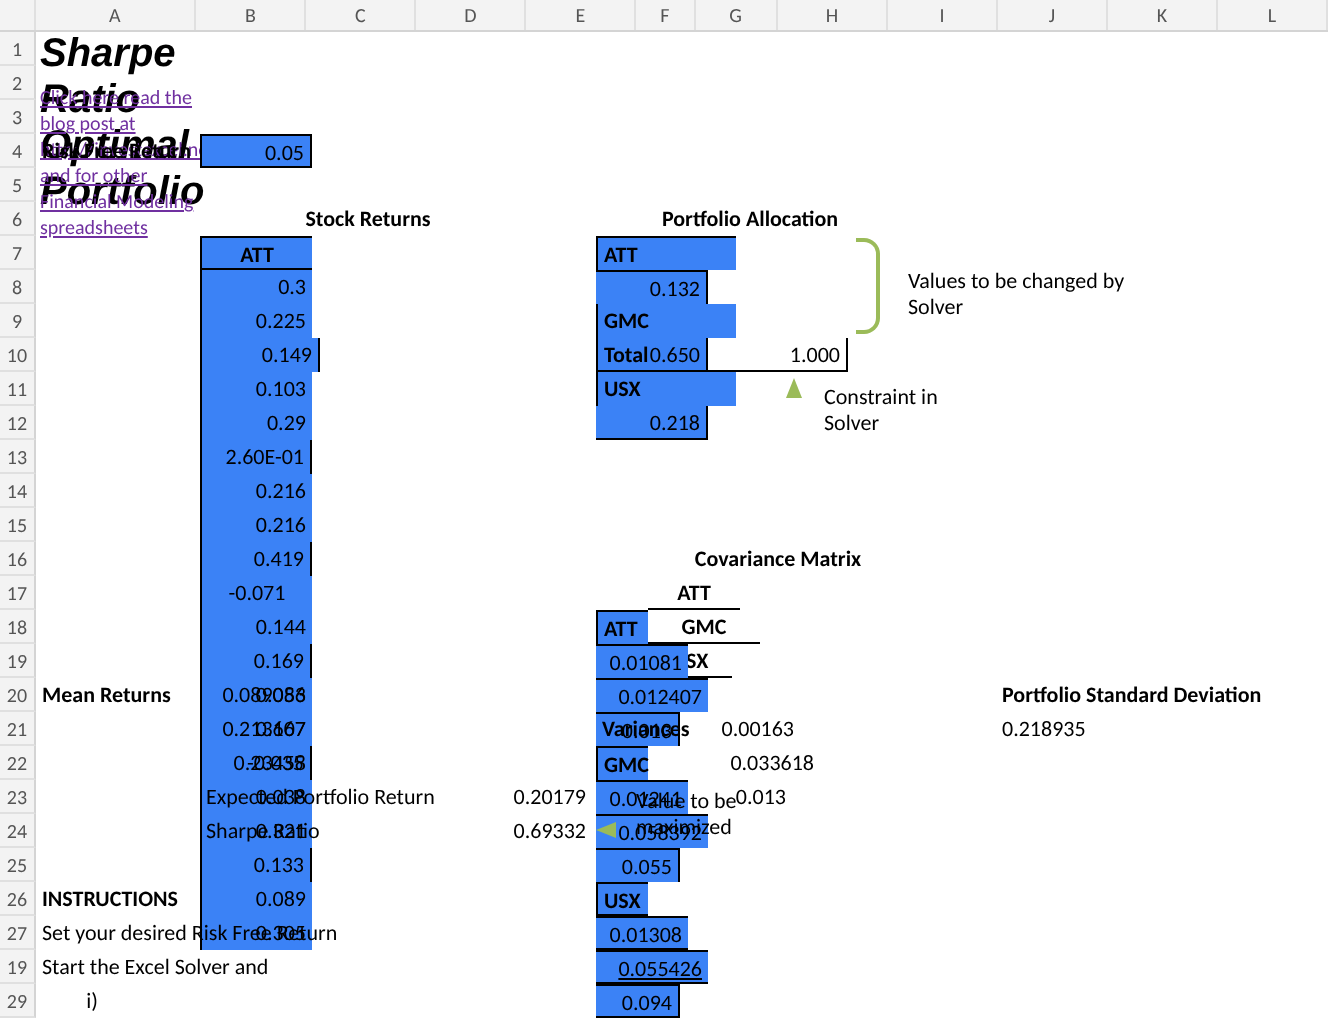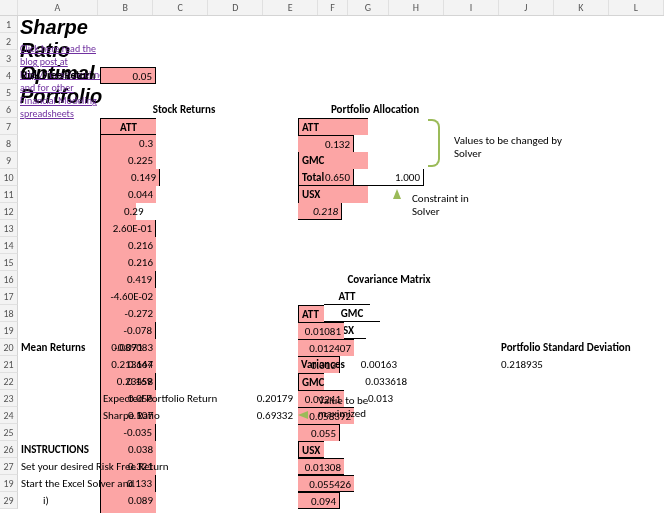--- a/index.html
+++ b/index.html
@@ -20,21 +20,21 @@
   .rowheads { position: absolute; left: 0; top: 16px; width: 18px; }
   .rowhead { height: 17px; text-align: center; font-size: 10px; color: #555; background: #f3f3f3; border-right: 1px solid #d4d4d4; border-bottom: 1px solid #e0e0e0; line-height: 17px; }
   .content { position: absolute; left: 18px; top: 16px; }
   .abs { position: absolute; }
   .title { font-family: Arial, sans-serif; font-size: 20px; font-weight: bold; font-style: italic; }
   .link { color: #7030a0; text-decoration: underline; font-size: 10px; }
   .bold { font-weight: bold; }
   .cell { height: 17px; line-height: 17px; padding: 0 3px; }
   .r { text-align: right; }
   .c { text-align: center; }
-  .fill { background: #fca5a5; }
+  .fill { background: #3b82f6; }
   .bt { border-top: 1px solid #000; }
   .bb { border-bottom: 1px solid #000; }
   .bl { border-left: 1px solid #000; }
   .br { border-right: 1px solid #000; }
   .bracket { border: 2px solid #9bbb59; border-left: none; border-radius: 0 8px 8px 0; }
   .arrow-left { width: 0; height: 0; border-top: 4px solid transparent; border-bottom: 4px solid transparent; border-right: 10px solid #9bbb59; }
   .arrow-up { width: 0; height: 0; border-left: 4px solid transparent; border-right: 4px solid transparent; border-bottom: 10px solid #9bbb59; }
   .note { font-size: 11px; }
 </style>
 </head>
@@ -93,52 +93,51 @@
 
     <a class="abs link" style="left:2px;top:26px;cursor:pointer">Click here read the blog post at http://investexcel.net and for other Financial Modeling spreadsheets</a>
 
     <div class="abs cell bold" style="left:0;top:51px;width:82px">Risk Free Return</div>
     <div class="abs cell fill r bt bb bl br" style="left:82px;top:51px;width:56px">0.05</div>
 
     <div class="abs cell bold c" style="left:82px;top:85px;width:168px">Stock Returns</div>
     <div id="sr-head" class="abs" style="left:82px;top:102px"><div class="cell bold c fill bt bb bl" style="display: inline-block; width: 56px;">ATT</div><div class="cell bold c fill bt bb bl" style="display: inline-block; width: 56px;">GMC</div><div class="cell bold c fill bt bb bl br" style="display: inline-block; width: 56px;">USX</div></div>
     <div id="sr-body" class="abs" style="left:82px;top:119px">
         <div><div class="cell r fill bl" style="display: inline-block; width: 56px; padding-left: 23px;">0.3</div><div class="cell r fill bl" style="display: inline-block; width: 56px;">0.225</div><div class="cell r fill bl br" style="display: inline-block; width: 60px;">0.149</div></div>
-        <div><div class="cell r fill bl" style="display: inline-block; width: 56px;">0.044</div><div class="cell r fill bl" style="display: inline-block; width: 36px; padding-left: 23px;">0.29</div><div class="cell r fill bl br" style="display: inline-block; width: 56px;">2.60E-01</div></div>
+        <div><div class="cell r fill bl" style="display: inline-block; width: 56px;">0.103</div><div class="cell r fill bl" style="display: inline-block; width: 56px; padding-left: 23px;">0.29</div><div class="cell r fill bl br" style="display: inline-block; width: 56px;">2.60E-01</div></div>
         <div><div class="cell r fill bl" style="display: inline-block; width: 56px;">0.216</div><div class="cell r fill bl" style="display: inline-block; width: 56px;">0.216</div><div class="cell r fill bl br" style="display: inline-block; width: 56px;">0.419</div></div>
-        <div><div class="cell r fill bl" style="display: inline-block; width: 56px;">-4.60E-02</div><div class="cell r fill bl" style="display: inline-block; width: 56px;">-0.272</div><div class="cell r fill bl br" style="display: inline-block; width: 56px;">-0.078</div></div>
         <div><div class="cell r fill bl" style="display: inline-block; width: 56px; text-align: center;">-0.071</div><div class="cell r fill bl" style="display: inline-block; width: 56px;">0.144</div><div class="cell r fill bl br" style="display: inline-block; width: 56px;">0.169</div></div>
         <div><div class="cell r fill bl" style="display: inline-block; width: 56px;">0.056</div><div class="cell r fill bl" style="display: inline-block; width: 56px;">0.107</div><div class="cell r fill bl br" style="display: inline-block; width: 56px;">-0.035</div></div>
         <div><div class="cell r fill bl" style="display: inline-block; width: 56px;">0.038</div><div class="cell r fill bl" style="display: inline-block; width: 56px;">0.321</div><div class="cell r fill bl br" style="display: inline-block; width: 56px;">0.133</div></div>
         <div><div class="cell r fill bl" style="display: inline-block; width: 56px;">0.089</div><div class="cell r fill bl" style="display: inline-block; width: 56px;">0.305</div></div>
       </div>
     <div class="abs cell bold" style="left:0;top:323px;width:82px">Mean Returns</div>
     <div id="sr-means" class="abs" style="left:82px;top:323px"><div class="cell r" style="display: inline-block; width: 56px;">0.089083</div><div class="cell r" style="display: inline-block; width: 56px;">0.213667</div><div class="cell r" style="display: inline-block; width: 56px;">0.23458</div></div>
 
     <div class="abs cell bold c" style="left:280px;top:85px;width:154px">Portfolio Allocation</div>
     <div id="alloc" class="abs" style="left:280px;top:102px">
         <div><div class="cell bold fill bl bt" style="display: inline-block; width: 70px;">ATT</div><div class="cell r fill br bt" style="display: inline-block; width: 56px;">0.132</div></div>
         <div><div class="cell bold fill bl" style="display: inline-block; width: 70px;">GMC</div><div class="cell r fill br" style="display: inline-block; width: 56px;">0.650</div></div>
-        <div><div class="cell bold fill bl" style="display: inline-block; width: 70px;">USX</div><div class="cell r fill br bb" style="display: inline-block; width: 44px; font-style: italic;">0.218</div></div>
+        <div><div class="cell bold fill bl" style="display: inline-block; width: 70px;">USX</div><div class="cell r fill br bb" style="display: inline-block; width: 56px;">0.218</div></div>
       </div>
     <div class="abs cell bold bl bb" style="left:280px;top:153px;width:70px">Total</div>
     <div class="abs cell r bb br" style="left:350px;top:153px;width:56px">1.000</div>
 
     <div class="abs bracket" style="left:410px;top:103px;width:12px;height:48px"></div>
     <div class="abs note" style="left:436px;top:118px;width:130px;line-height:13px">Values to be changed by Solver</div>
 
     <div class="abs arrow-up" style="left:375px;top:173px"></div>
     <div class="abs note" style="left:394px;top:176px;width:80px;line-height:13px">Constraint in Solver</div>
 
     <div class="abs cell bold c" style="left:280px;top:255px;width:182px">Covariance Matrix</div>
     <div id="cov-head" class="abs" style="left:306px;top:272px"><div class="cell bold c bb" style="display: inline-block; width: 46px;">ATT</div><div class="cell bold c bb" style="display: inline-block; width: 56px;">GMC</div><div class="cell bold c bb" style="display: inline-block; width: 42px;">USX</div></div>
     <div id="cov-body" class="abs" style="left:280px;top:289px">
         <div><div class="cell bold fill bl bt" style="display: inline-block; width: 26px;">ATT</div><div class="cell r fill bt" style="display: inline-block; width: 46px;">0.01081</div><div class="cell r fill bt" style="display: inline-block; width: 56px;">0.012407</div><div class="cell r fill bt br" style="display: inline-block; width: 42px;">0.013</div></div>
         <div><div class="cell bold fill bl bt" style="display: inline-block; width: 26px;">GMC</div><div class="cell r fill bt" style="display: inline-block; width: 46px;">0.01241</div><div class="cell r fill bt" style="display: inline-block; width: 56px;">0.058392</div><div class="cell r fill bt br" style="display: inline-block; width: 42px;">0.055</div></div>
-        <div><div class="cell bold fill bl bt bb" style="display: inline-block; width: 26px;">USX</div><div class="cell r fill bt bb" style="display: inline-block; width: 46px;">0.01308</div><div class="cell r fill bt bb" style="display: inline-block; width: 56px;">0.055426</div><div class="cell r fill bt br bb" style="display: inline-block; width: 42px;">0.094</div></div>
+        <div><div class="cell bold fill bl bt bb" style="display: inline-block; width: 26px;">USX</div><div class="cell r fill bt bb" style="display: inline-block; width: 46px;">0.01308</div><div class="cell r fill bt bb" style="display: inline-block; width: 56px; text-decoration: underline;">0.055426</div><div class="cell r fill bt br bb" style="display: inline-block; width: 42px;">0.094</div></div>
       </div>
     <div class="abs cell bold" style="left:280px;top:340px;width:56px">Variances</div>
     <div id="cov-var" class="abs" style="left:336px;top:340px"><div class="cell r" style="display: inline-block; width: 46px;">0.00163</div><div class="cell r" style="display: inline-block; width: 56px;">0.033618</div><div class="cell r" style="display: inline-block; width: 42px;">0.013</div></div>
 
     <div class="abs cell bold" style="left:480px;top:323px;width:170px">Portfolio Standard Deviation</div>
     <div class="abs cell" style="left:480px;top:340px;width:56px">0.218935</div>
 
     <div class="abs cell" style="left:82px;top:374px;width:140px">Expected Portfolio Return</div>
     <div class="abs cell r" style="left:222px;top:374px;width:56px">0.20179</div>
     <div class="abs cell" style="left:82px;top:391px;width:140px">Sharpe Ratio</div>

